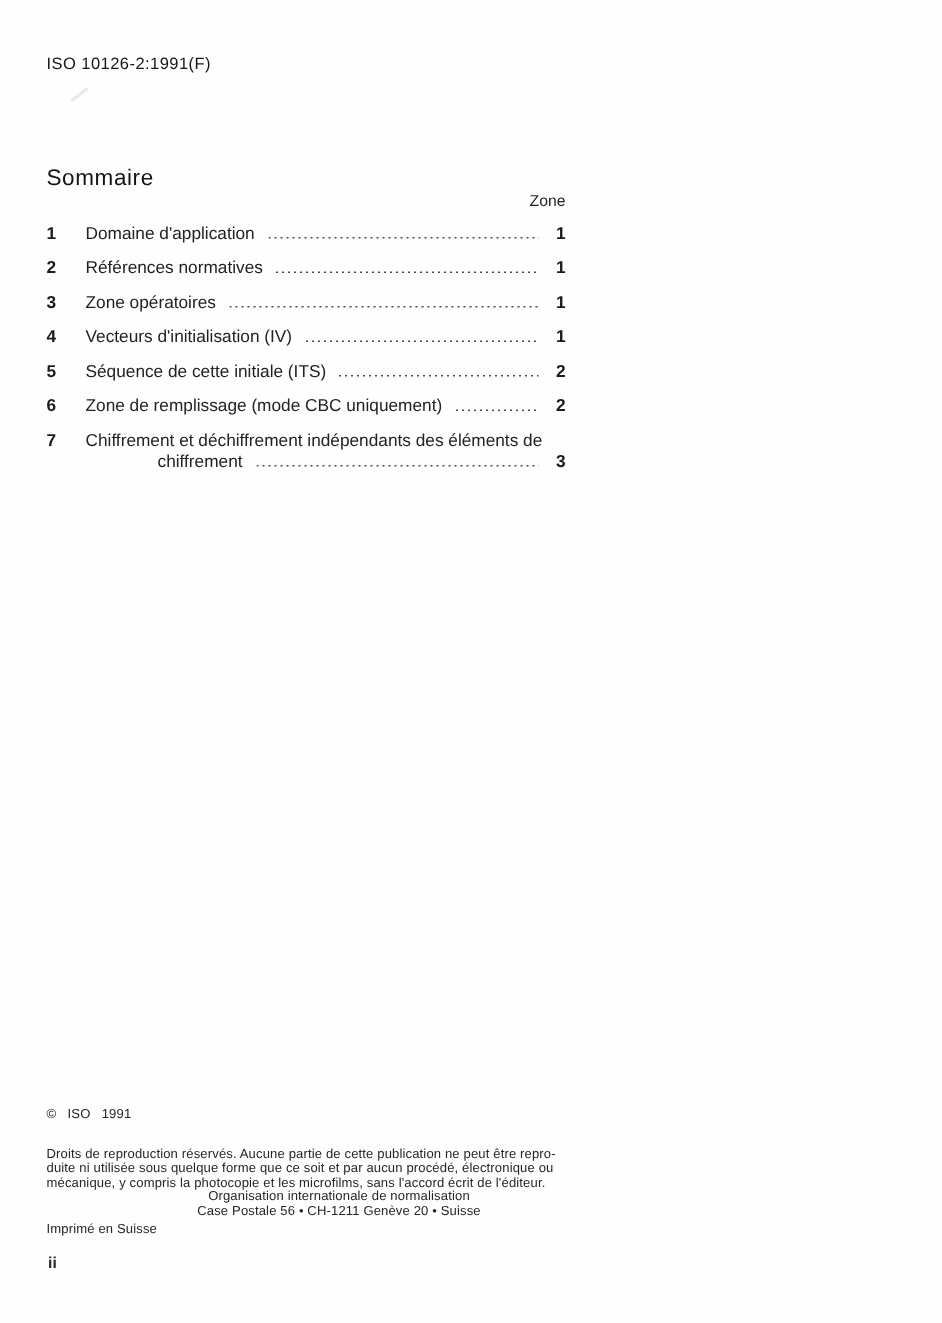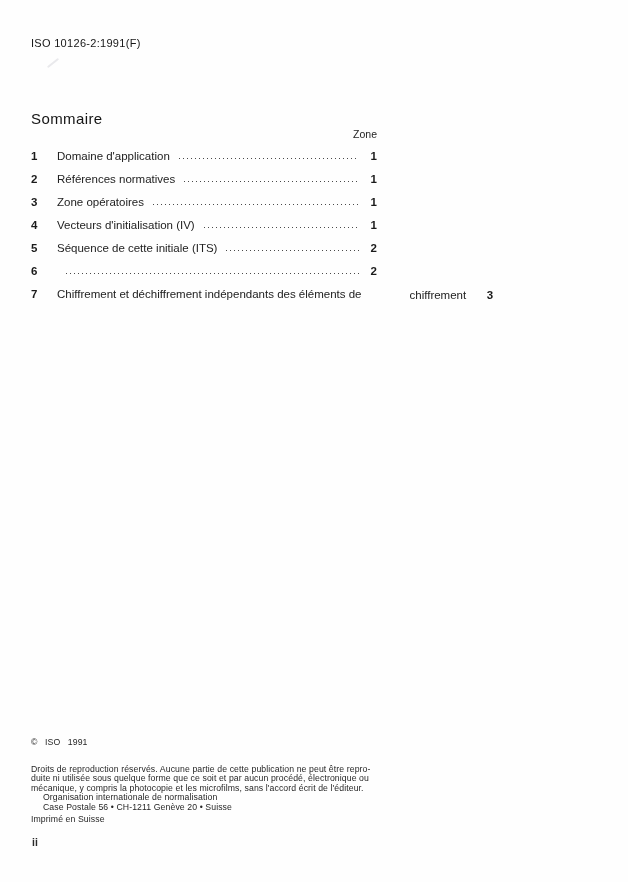--- a/index.html
+++ b/index.html
@@ -98,21 +98,21 @@
   .toc-page {
     flex: 0 0 auto;
     min-width: 8px;
     text-align: right;
     font-weight: bold;
     color: #1a1a1a;
   }
   .toc-body {
     flex: 1 1 auto;
     display: flex;
-    flex-direction: row;
+    flex-direction: column;
   }
   .toc-body .line2 {
     display: flex;
     align-items: flex-start;
     margin-top: 1px;
     margin-left: 48px;
   }
 
   
   .colophon {
@@ -124,21 +124,22 @@
     line-height: 9.5px;
     color: #262626;
     letter-spacing: 0.1px;
   }
   .colophon .copyright {
     word-spacing: 5px;
     margin-bottom: 17px;
   }
   .colophon .org,
   .colophon .address {
-    margin-left: 12px;
+    margin-left: 24px;
+    text-align: center;
   }
   .colophon .printed {
     margin-top: 2.5px;
   }
 
   .folio {
     position: absolute;
     left: 32px;
     top: 836px;
     font-size: 10.5px;
@@ -189,20 +190,21 @@
 
     <div class="toc-row">
       <span class="toc-num">5</span>
       <span class="toc-label">Séquence de cette initiale (ITS)</span>
       <span class="leader"></span>
       <span class="toc-page">2</span>
     </div>
 
     <div class="toc-row">
       <span class="toc-num">6</span>
+      <span class="toc-label">Zone de remplissage (mode CBC uniquement)</span>
       <span class="leader"></span>
       <span class="toc-page">2</span>
     </div>
 
     <div class="toc-row">
       <span class="toc-num">7</span>
       <span class="toc-body">
         <span class="toc-label">Chiffrement et déchiffrement indépendants des éléments de</span>
         <span class="line2">
           <span class="toc-label">chiffrement</span>

